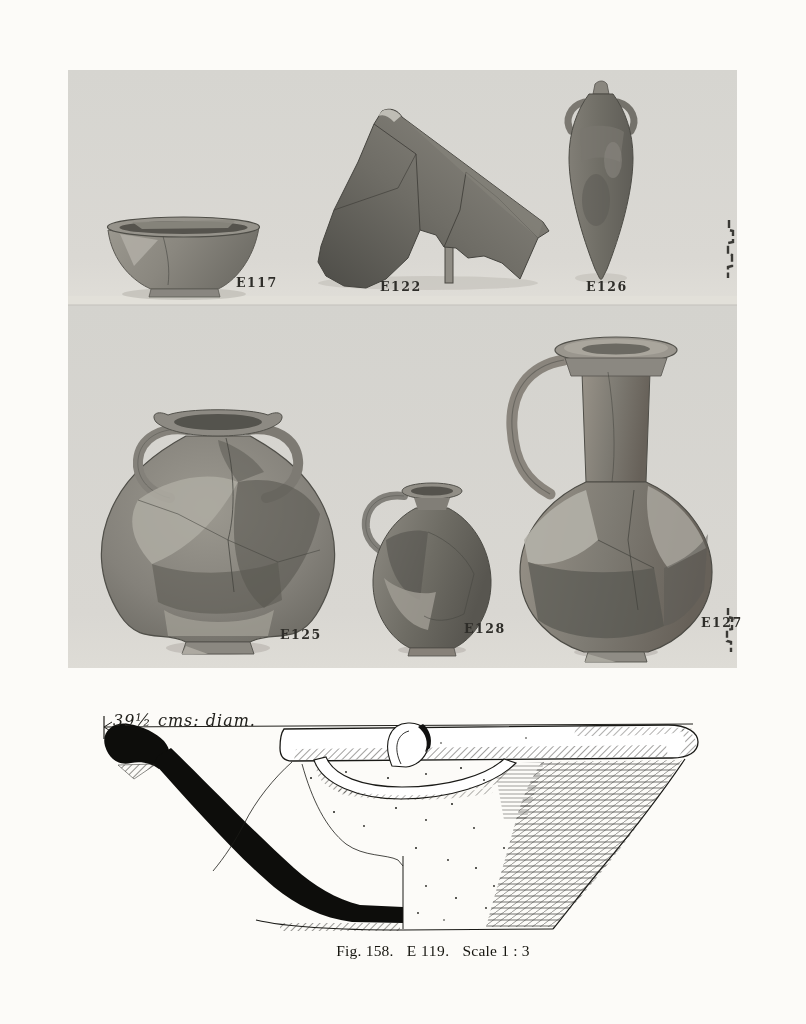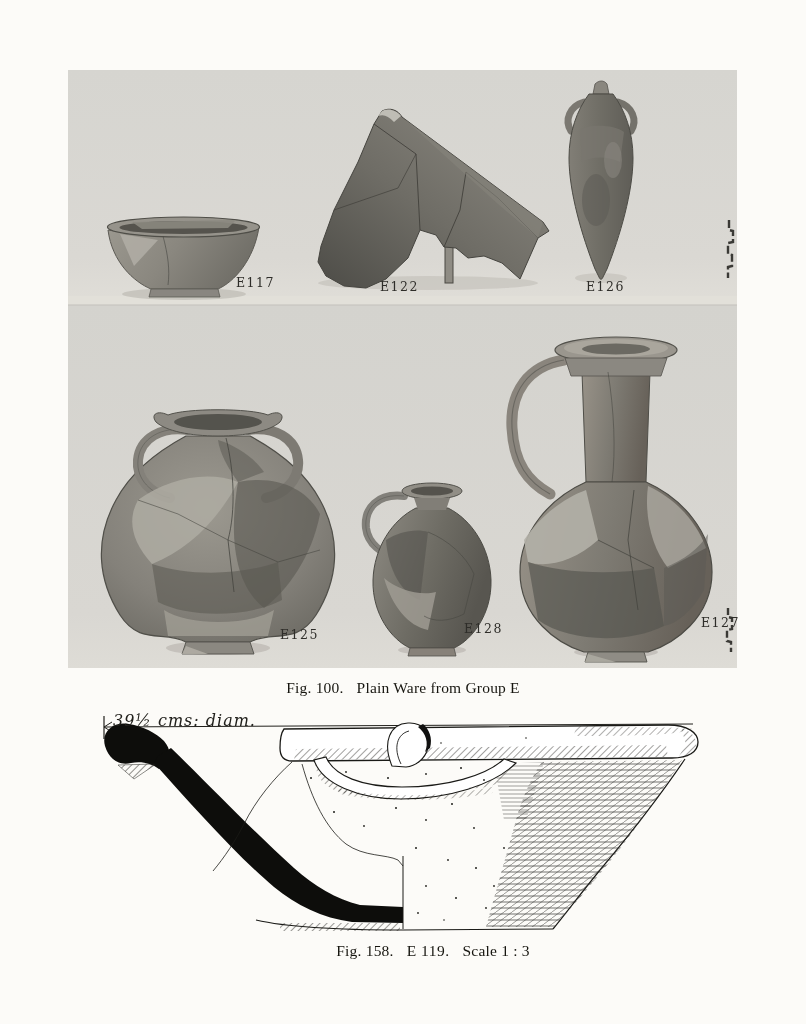--- a/index.html
+++ b/index.html
@@ -9,21 +9,21 @@
     font-family:"Liberation Serif", serif;
   }
   .photo-plate{
     position:absolute;left:68px;top:70px;width:669px;height:598px;
     background:#d7d6d1;
   }
   .photo-plate svg{position:absolute;left:0;top:0;}
   .ph-label{
     position:absolute;
     font-family:"DejaVu Serif", serif;
-    font-weight:normal;font-size:12.5px;letter-spacing:1.5px;
+    font-weight:bold;font-size:12.5px;letter-spacing:1.5px;
     color:#2e2d29;line-height:1;
   }
   .caption{
     position:absolute;left:0;width:806px;text-align:center;
     font-size:15.5px;color:#16150f;letter-spacing:0.2px;
   }
   .caption .gap{display:inline-block;width:13px;}
   .cap-bold{font-weight:normal;letter-spacing:0.5px;}
   .drawing{position:absolute;left:96px;top:708px;width:616px;height:236px;}
   .annotation{
@@ -187,23 +187,20 @@
     </svg>
 
     <span class="ph-label" style="left:168px;top:207px">E117</span>
     <span class="ph-label" style="left:312px;top:211px">E122</span>
     <span class="ph-label" style="left:518px;top:211px">E126</span>
     <span class="ph-label" style="left:212px;top:559px">E125</span>
     <span class="ph-label" style="left:396px;top:553px">E128</span>
     <span class="ph-label" style="left:633px;top:547px">E127</span>
   </div>
 
-  <div class="caption" style="top:679px;">
-    <span>Fig. 100.</span><span class="gap"></span><span>Plain Ware from Group E</span>
-  </div>
 
   <svg class="drawing" viewBox="0 0 616 236">
     <defs>
       <pattern id="hatchSmall" width="5" height="5" patternUnits="userSpaceOnUse" patternTransform="rotate(45)">
         <line x1="0" y1="0" x2="0" y2="5" stroke="#21201c" stroke-width="1"></line>
       </pattern>
       <pattern id="xh" width="8" height="6" patternUnits="userSpaceOnUse">
         <line x1="0" y1="2" x2="8" y2="2" stroke="#2a2a26" stroke-width="0.7"></line>
         <line x1="0" y1="6" x2="8" y2="0" stroke="#2a2a26" stroke-width="0.5"></line>
       </pattern>

